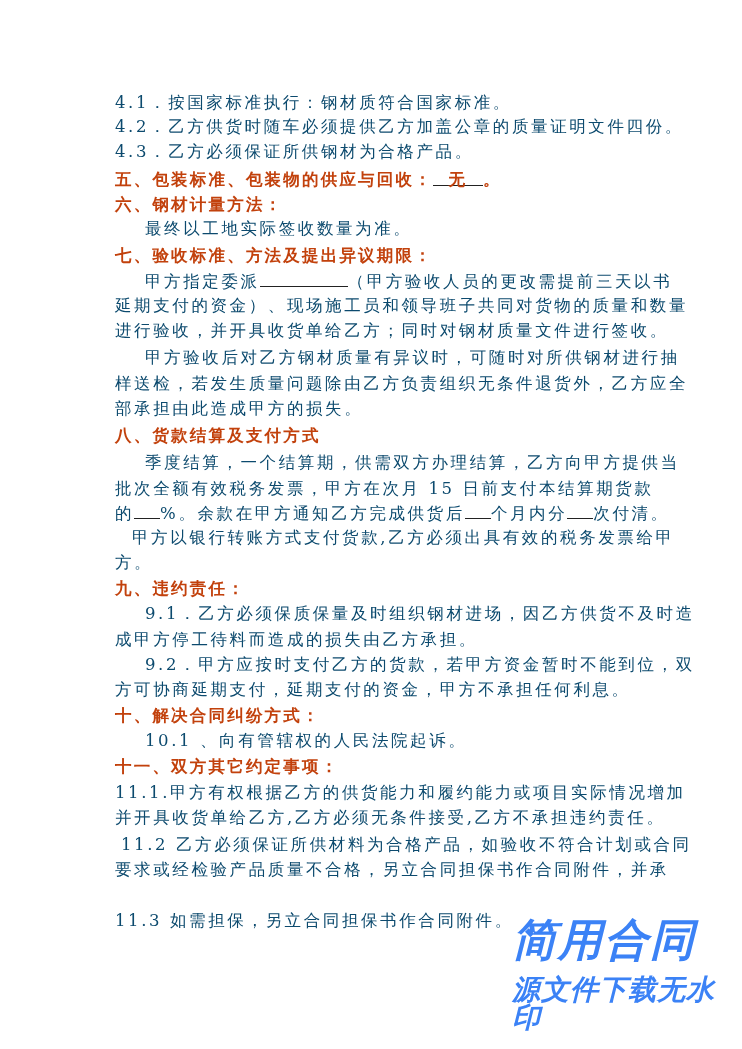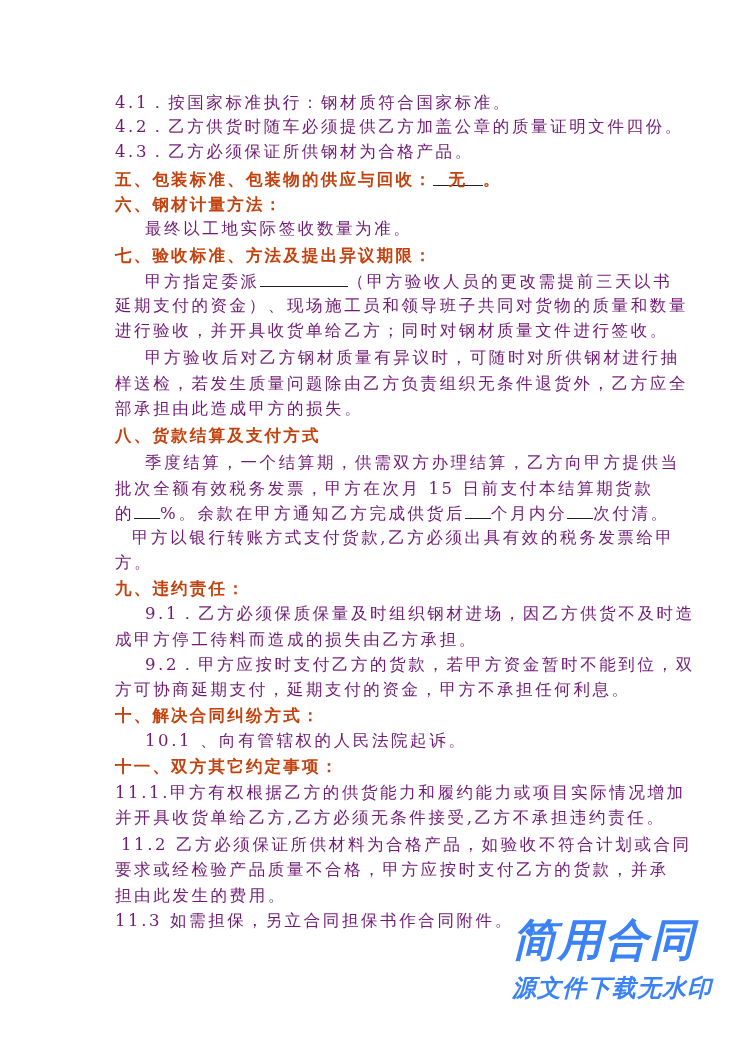--- a/index.html
+++ b/index.html
@@ -5,36 +5,36 @@
   html, body { margin: 0; padding: 0; }
   body {
     width: 742px; height: 1049px; background: #ffffff; position: relative; overflow: hidden;
     font-family: "DejaVu Serif", "Liberation Serif", serif;
     color: #2a2a2a;
   }
   .page { position: absolute; left: 0; top: 0; width: 742px; height: 1049px; }
   .line {
     position: absolute; left: 115px; width: 520px;
     font-size: 16.5px; line-height: 22px; white-space: nowrap;
-    letter-spacing: 2.6px; color: #701a75;
+    letter-spacing: 2.6px; color: #0c4a6e;
   }
   .line.indent { left: 145px; }
   .line.indent2 { left: 132px; }
   .line.heading { font-weight: bold; color: #c2410c; letter-spacing: 2.2px; }
   .blank {
     display: inline-block; border-bottom: 1px solid #222; height: 16px; vertical-align: baseline;
     text-align: center;
   }
   .watermark {
     position: absolute; left: 512px; top: 918px; width: 210px;
     font-family: "DejaVu Sans", sans-serif; font-weight: bold; font-style: italic;
     color: #3b82f6; text-align: left; line-height: 1;
   }
   .wm-big { font-size: 44px; letter-spacing: 2px; }
-  .wm-small { font-size: 24px; margin-top: 14px; letter-spacing: 1px; }
+  .wm-small { font-size: 28px; margin-top: 14px; letter-spacing: 1px; }
 </style>
 </head>
 <body>
 
 <div class="page">
 
   <div class="line" style="top:92px">4.1．按国家标准执行：钢材质符合国家标准。</div>
   <div class="line" style="top:116px">4.2．乙方供货时随车必须提供乙方加盖公章的质量证明文件四份。</div>
   <div class="line" style="top:141px">4.3．乙方必须保证所供钢材为合格产品。</div>
 
@@ -70,21 +70,20 @@
   <div class="line indent" style="top:654px">9.2．甲方应按时支付乙方的货款，若甲方资金暂时不能到位，双</div>
   <div class="line" style="top:679px">方可协商延期支付，延期支付的资金，甲方不承担任何利息。</div>
 
   <div class="line heading" style="top:705px">十、解决合同纠纷方式：</div>
   <div class="line indent" style="top:730px">10.1 、向有管辖权的人民法院起诉。</div>
 
   <div class="line heading" style="top:756px">十一、双方其它约定事项：</div>
   <div class="line" style="top:782px">11.1.甲方有权根据乙方的供货能力和履约能力或项目实际情况增加</div>
   <div class="line" style="top:807px">并开具收货单给乙方,乙方必须无条件接受,乙方不承担违约责任。</div>
   <div class="line" style="top:834px; left:121px">11.2 乙方必须保证所供材料为合格产品，如验收不符合计划或合同</div>
-  <div class="line" style="top:859px">要求或经检验产品质量不合格，甲方应按时支付乙方的货款，并承</div>
-  <div class="line" style="top:885px">担由此发生的费用。</div>
+  <div class="line" style="top:859px">要求或经检验产品质量不合格，另立合同担保书作合同附件，并承</div>
   <div class="line" style="top:910px">11.3 如需担保，另立合同担保书作合同附件。</div>
 
   <div class="watermark">
     <div class="wm-big">简用合同</div>
     <div class="wm-small">源文件下载无水印</div>
   </div>
 </div>
 
 </body></html>

